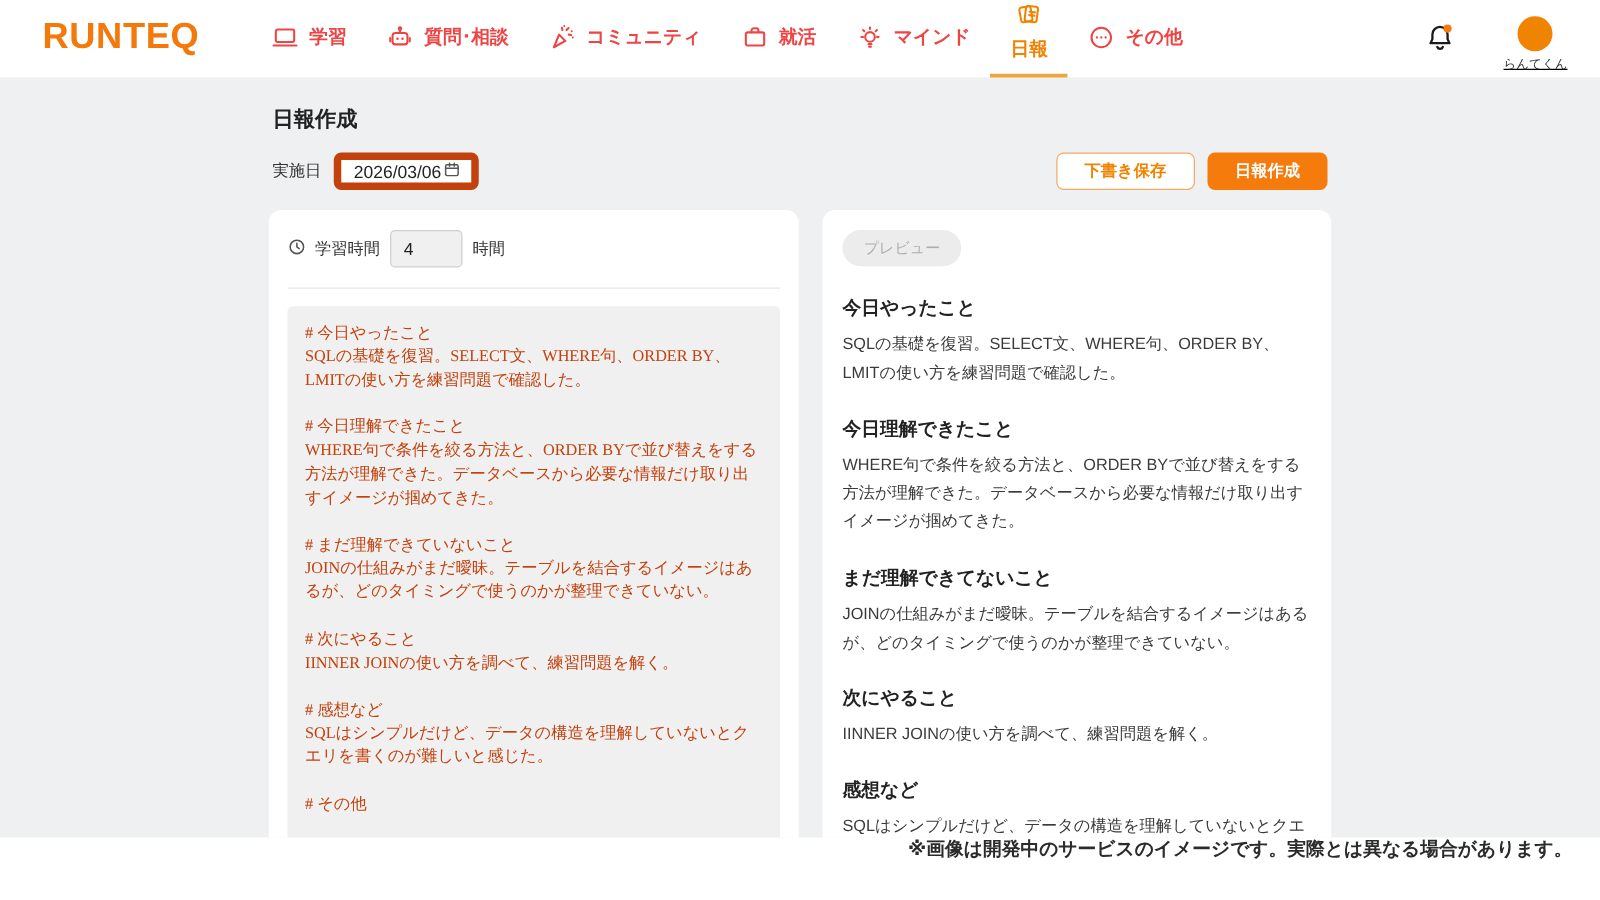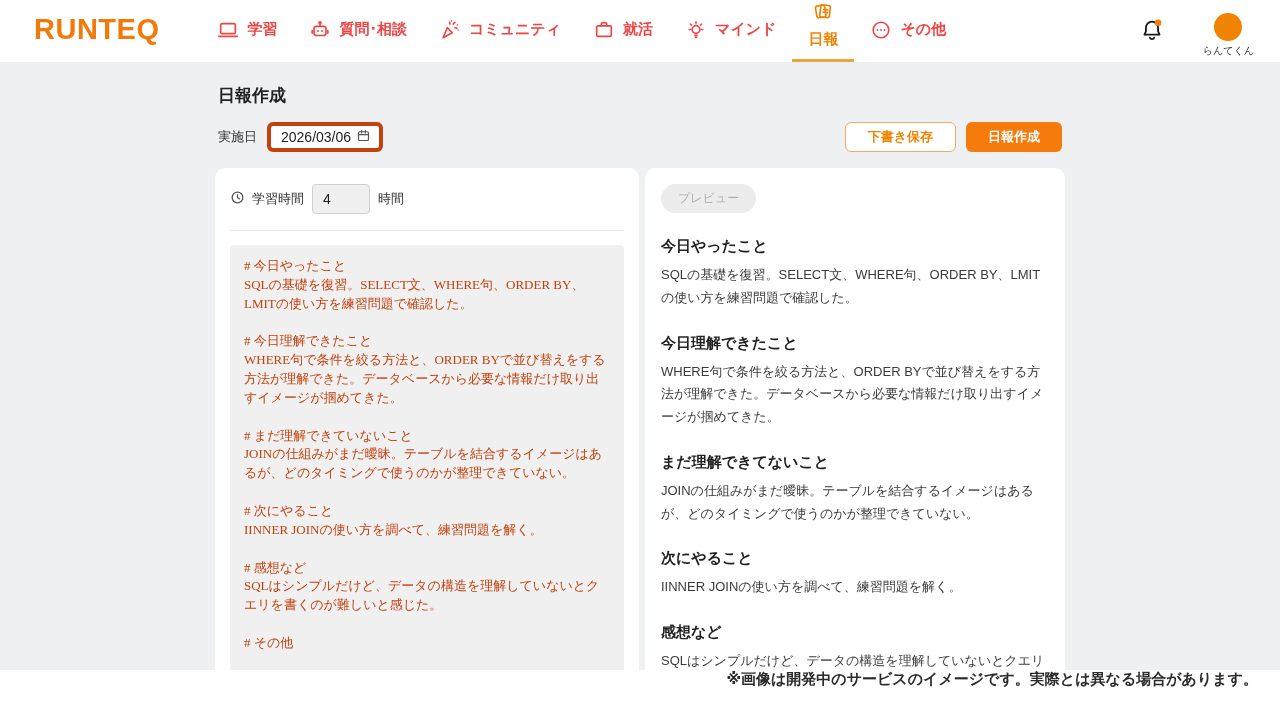--- a/index.html
+++ b/index.html
@@ -10,45 +10,45 @@
   .header { height:62px; background:#fff; display:flex; align-items:center;
     padding:0 26px 0 34px; }
   .logo { font-size:29px; font-weight:800; color:#f4790b; letter-spacing:.5px;
     line-height:1; padding-bottom:4px; }
   .nav { display:flex; height:100%; margin-left:42px; }
   .nav-item { display:flex; align-items:center; gap:8px; padding:0 16px;
     height:100%; font-size:15px; font-weight:600; color:#ef4444;
     border-bottom:3px solid transparent; cursor:pointer; }
   .nav-item svg { display:block; }
   .nav-item.active { color:#f08300; border-bottom-color:#eca63e;flex-direction:column; }
-  .header-right { margin-left:auto; display:flex; align-items:center; gap:38px; }
+  .header-right { margin-left:auto; display:flex; align-items:center; gap:38px;text-decoration:underline; }
   .bell-btn { cursor:pointer; margin-top:2px; }
   .avatar-wrap { display:flex; flex-direction:column; align-items:center;
     margin-top:8px; cursor:pointer; }
   .avatar { width:28px; height:28px; border-radius:50%; background:#f08300; }
   .avatar-name { font-size:10px; color:#333; margin-top:3px; }
 
   
   .main { height:608px; background:#eef0f1; overflow:hidden; }
   .container { width:880px; margin:0 auto; }
   .page-title { font-size:17px; font-weight:700; color:#222;
     padding:22px 0 0 18px; }
   .form-row { display:flex; align-items:center; margin:15px 18px 0; }
   .date-label { font-size:13px; color:#333; margin-right:10px; }
   .date-input { width:116px; height:30px; background:#fff;
-    border:4px solid #c2410c; border-radius:6px; display:flex;
+    border:6px solid #c2410c; border-radius:6px; display:flex;
     align-items:center; justify-content:space-between; padding:0 8px 0 10px;
     font-size:14px; color:#222; cursor:pointer; }
   .action-buttons { margin-left:auto; display:flex; gap:10px; }
   .btn { height:30px; border-radius:6px; font-size:13px; font-weight:700;
     padding:0 22px; display:flex; align-items:center; cursor:pointer; }
   .btn-draft { background:#fff; color:#f08300; border:1px solid #f2ab66; }
   .btn-create { background:#f57b0d; color:#fff; border:none; }
 
-  .columns { display:flex; gap:6px; margin:16px 15px 0; height:512px;justify-content:flex-end; }
+  .columns { display:flex; gap:19px; margin:16px 15px 0; height:512px;justify-content:flex-end; }
   .card { background:#fff; border-radius:10px; overflow:hidden; }
   .editor-card { width:424px; padding:16px 15px; flex:none; }
   .preview-card { flex:1; padding:16px 16px; }
 
   .study-row { display:flex; align-items:center; gap:8px; font-size:13px;
     color:#333; }
   .study-row svg { margin-right:-1px; }
   .study-input { width:58px; height:30px; background:#f0f0f1;
     border:1px solid #cfcfcf; border-radius:4px; padding:0 10px; font-size:14px;
     color:#222; font-family:inherit; }

